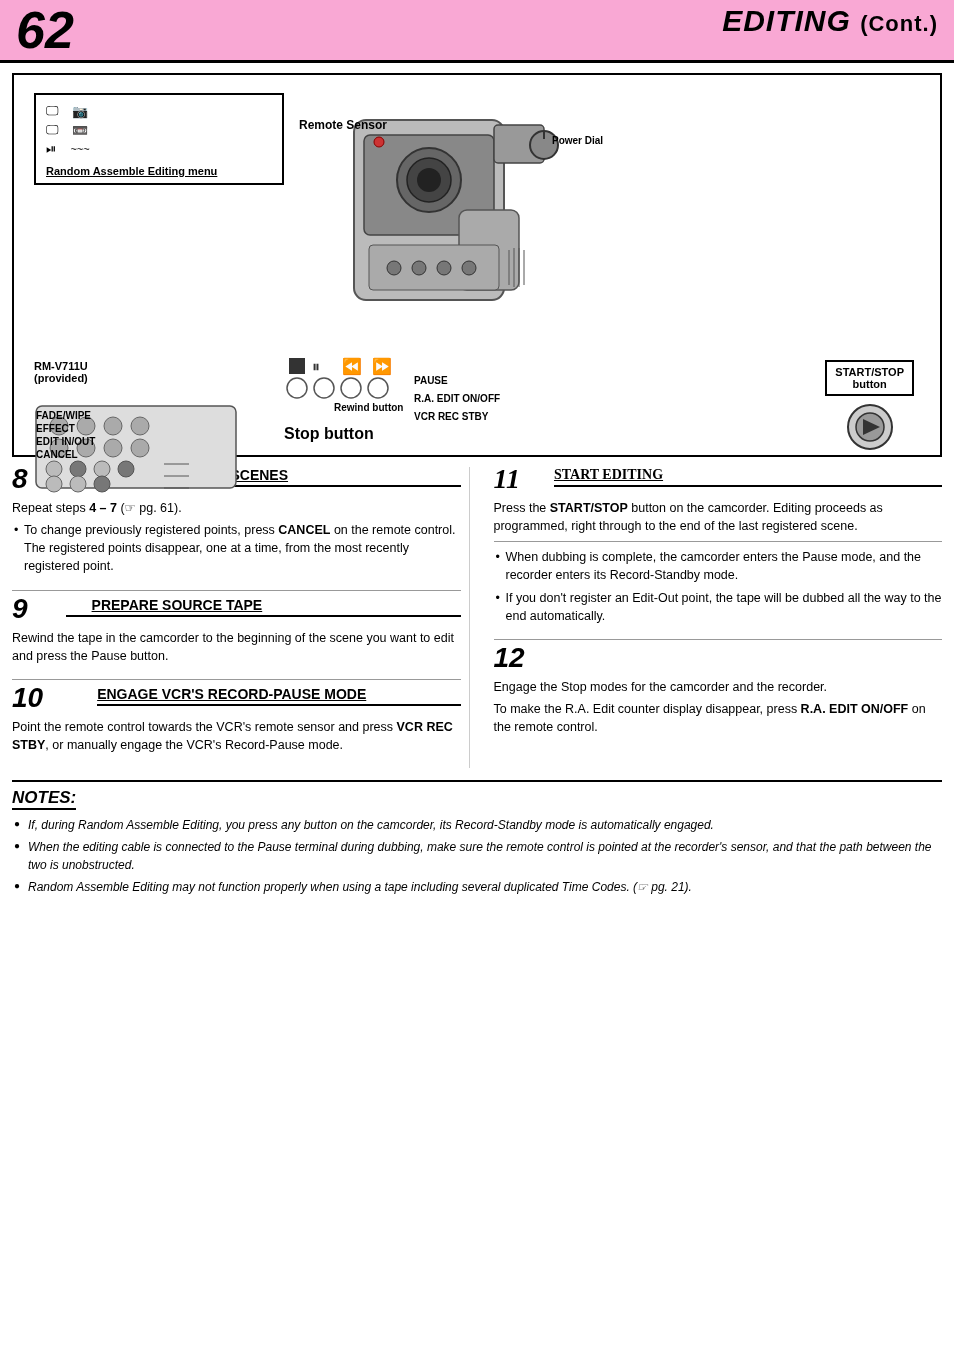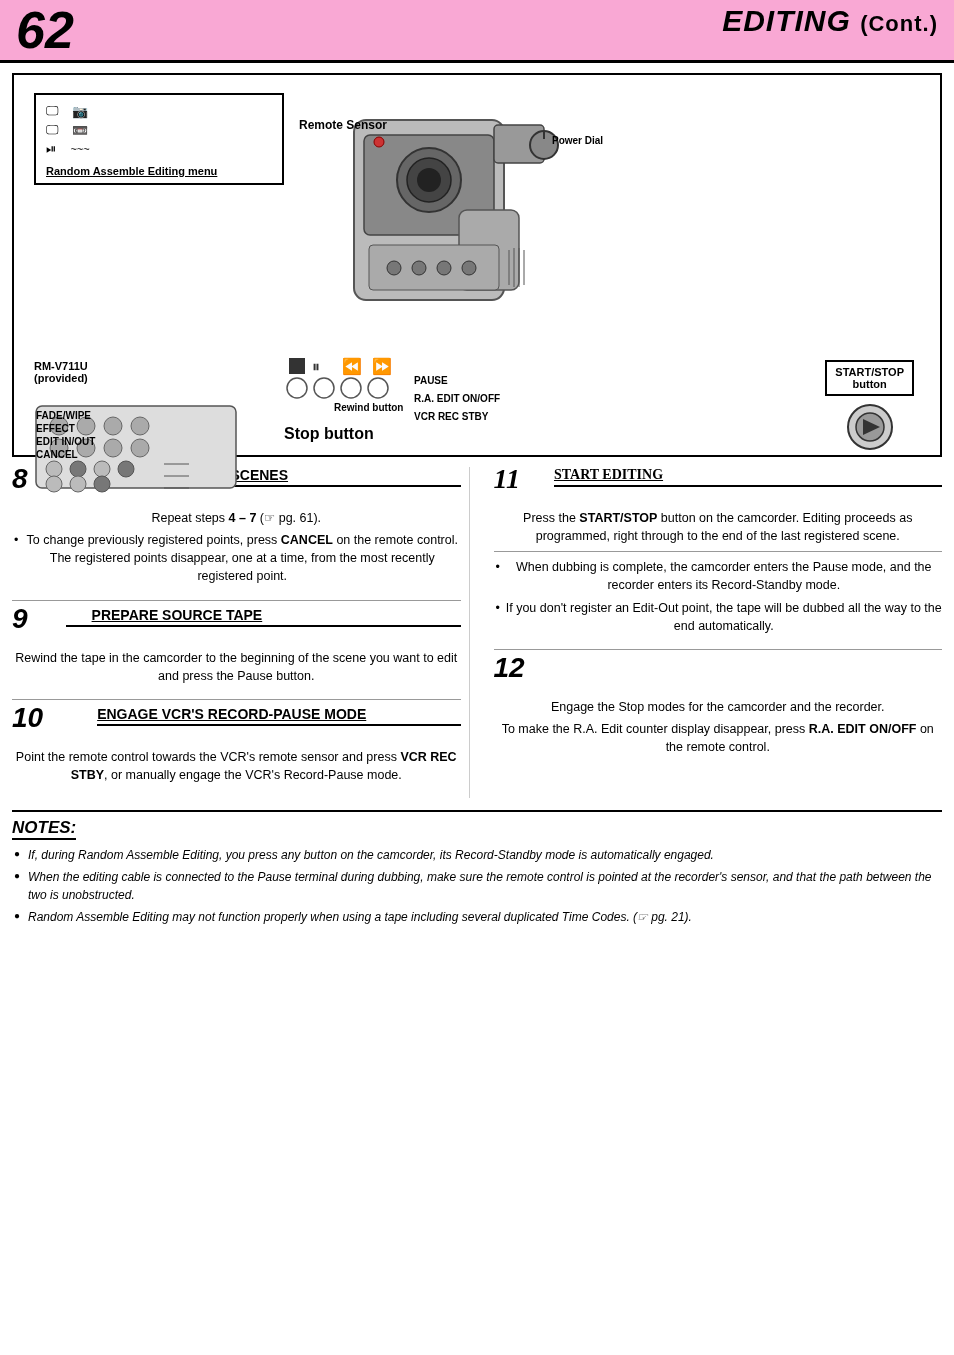--- a/index.html
+++ b/index.html
@@ -94,25 +94,24 @@
       font-weight: 900;
       text-decoration: underline;
       text-transform: uppercase;
       display: block;
       margin-left: 30px;
       border-bottom: 2px solid #000;
       padding-bottom: 2px;
     }
     .section-body {
       margin-left: 0px;
-      margin-top: 16px;
+      margin-top: 6px;
       font-size: 12.5px;
       line-height: 1.45;
       clear: both;
-      text-align: center;
     }
     .bullet-item {
       margin-left: 12px;
       margin-top: 4px;
       font-size: 12.5px;
       line-height: 1.45;
       position: relative;
     }
     .bullet-item::before {
       content: "•";

